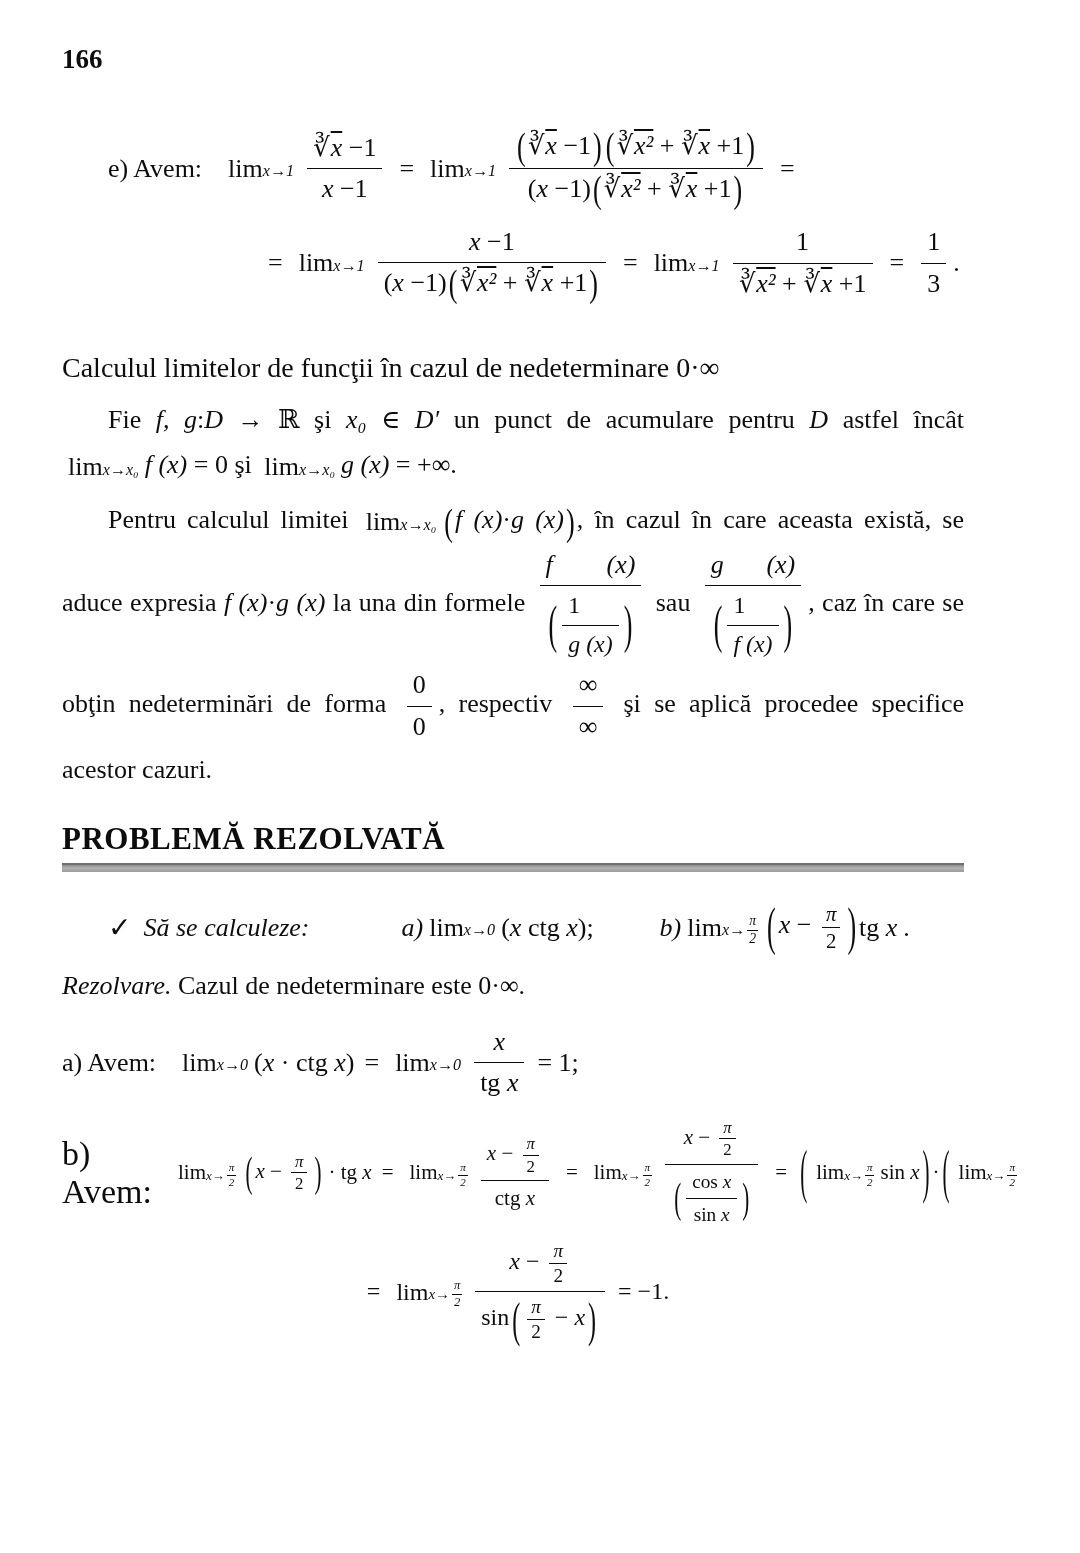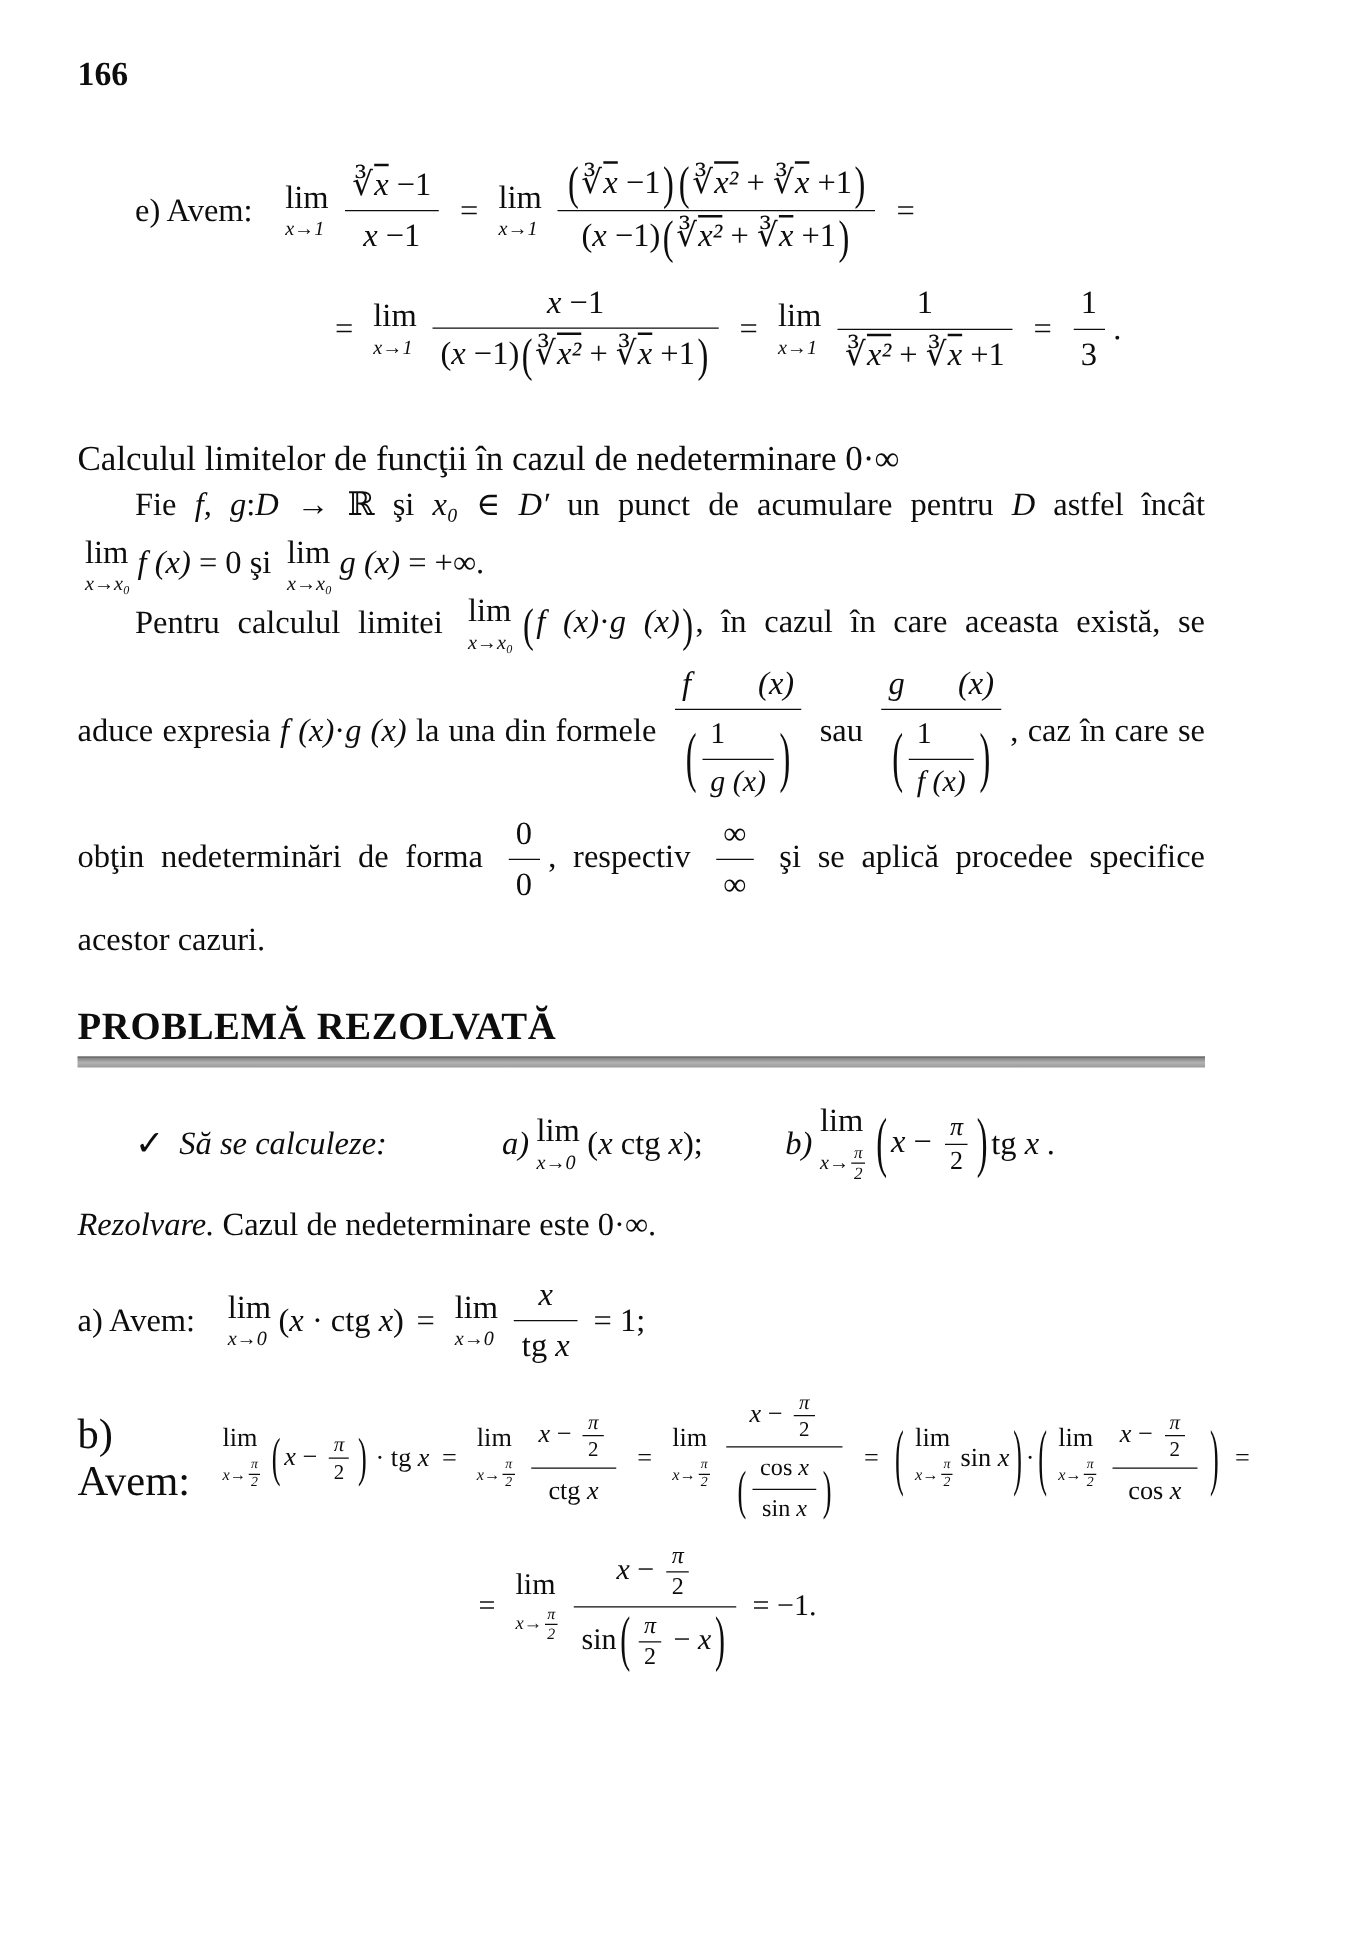--- a/index.html
+++ b/index.html
@@ -9,21 +9,21 @@
     font-size:26px;padding:44px 62px 0;overflow:hidden;position:relative}
   i,.it{font-style:italic}
   .pageno{font-weight:bold;font-size:27px}
   
   .eqrow{display:flex;align-items:center;white-space:nowrap}
   .op{margin:0 10px}
   .sp{margin-left:6px}
   .lbl{margin-right:20px}
   .grp{white-space:nowrap}
   
-  .lim{display:inline-flex;flex-direction:column;align-items:flex-start;vertical-align:middle;margin:0 6px;line-height:1}
+  .lim{display:inline-flex;flex-direction:row;align-items:center;vertical-align:middle;margin:0 6px;line-height:1}
   .lim>.w{line-height:1}
   .lim>.sub{font-size:0.62em;font-style:italic;display:inline-flex;align-items:center;line-height:1;margin-top:5px;white-space:nowrap}
   
   .frac{display:inline-flex;flex-direction:column;align-items:stretch;text-align:center;vertical-align:middle;margin:0 7px;line-height:1.25}
   .frac>.num{padding:1px 6px 4px;white-space:nowrap}
   .frac>.den{border-top:1.6px solid #0d0d0d;padding:4px 6px 1px;white-space:nowrap}
   .frac.in{font-size:0.92em;margin:0 2px;vertical-align:middle}
   
   .sfrac{display:inline-flex;flex-direction:column;align-items:stretch;text-align:center;vertical-align:middle;font-size:0.8em;line-height:1.15;margin:0 4px}
   .sfrac>.sn{padding:0 4px 1px;font-style:italic}
@@ -36,21 +36,21 @@
   .rs{margin-right:1px}
   .ol{text-decoration:overline}
   
   .bp{display:inline-block;transform:scaleY(1.45);vertical-align:middle;margin:0 2px}
   .bp2{display:inline-block;transform:scaleY(2.05);vertical-align:middle;margin:0 3px}
   .bp3{display:inline-block;transform:scaleY(2.8);vertical-align:middle;margin:0 3px}
   
   .h-section{font-weight:normal;font-size:28px;margin:50px 0 0}
   .para{line-height:1.5}
   .jline{text-align:justify;text-align-last:justify}
-  .p1{margin-top:0}
+  .p1{margin-top:16px}
   .pline{margin-top:6px}
   .h-problem{font-weight:bold;font-size:31px;letter-spacing:.5px;margin:32px 0 0}
   .rule{height:9px;background:linear-gradient(180deg,#8c8c8c 0%,#b3b3b3 45%,#9a9a9a 100%);border-top:2px solid #6f6f6f;margin-top:6px}
   .prow{display:flex;align-items:center;margin-top:30px}
   .check{font-weight:bold;font-size:28px;margin-left:46px}
   .rez{margin-top:18px}
   .arow{display:flex;align-items:center;margin-top:24px}
   .brow{display:flex;align-items:center;margin-top:16px;font-size:21px}
   .brow .lbl{font-size:34px}
   .frow{display:flex;align-items:center;justify-content:center;margin-top:10px;font-size:24px}

